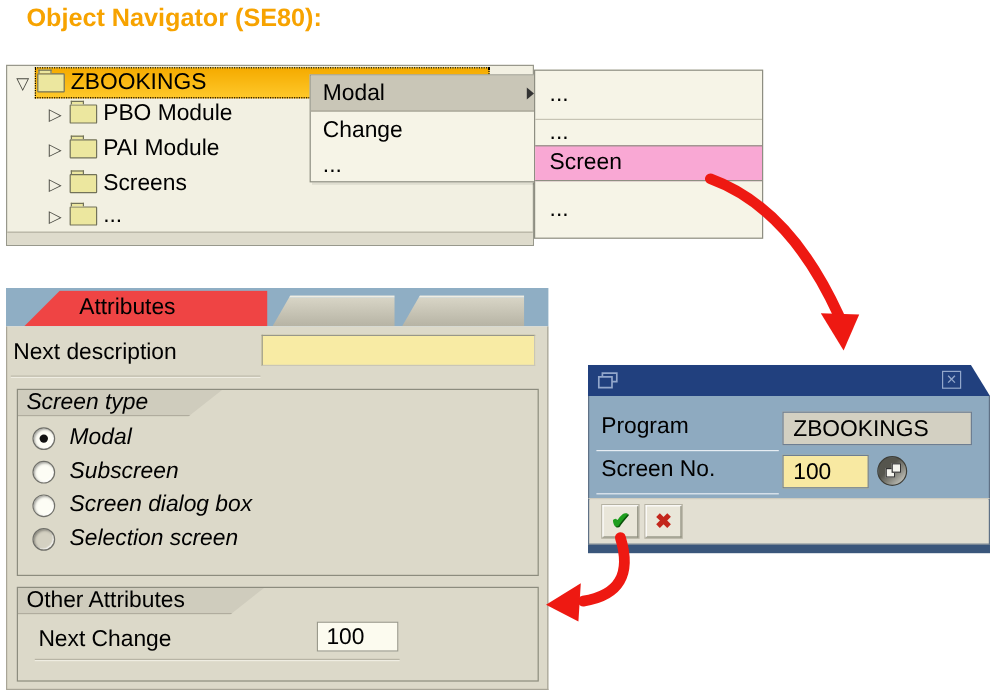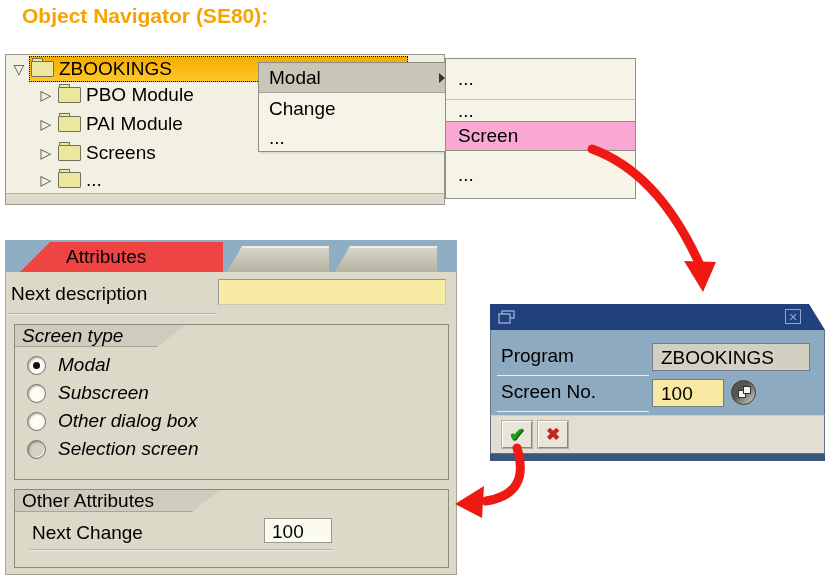--- a/index.html
+++ b/index.html
@@ -206,21 +206,21 @@
         <div class="radio-row rr-0">
           <span class="radio" data-selected="true"></span>
           <span>Modal</span>
         </div>
         <div class="radio-row rr-1">
           <span class="radio" data-selected="false"></span>
           <span>Subscreen</span>
         </div>
         <div class="radio-row rr-2">
           <span class="radio" data-selected="false"></span>
-          <span>Other dialog box</span>
+          <span>Screen dialog box</span>
         </div>
         <div class="radio-row rr-3">
           <span class="radio disabled" data-selected="false"></span>
           <span>Selection screen</span>
         </div>
       </div>
 
       <div class="groupbox gb-other">
         <div class="gb-label gbl-oa">
           <span>Other Attributes</span>

